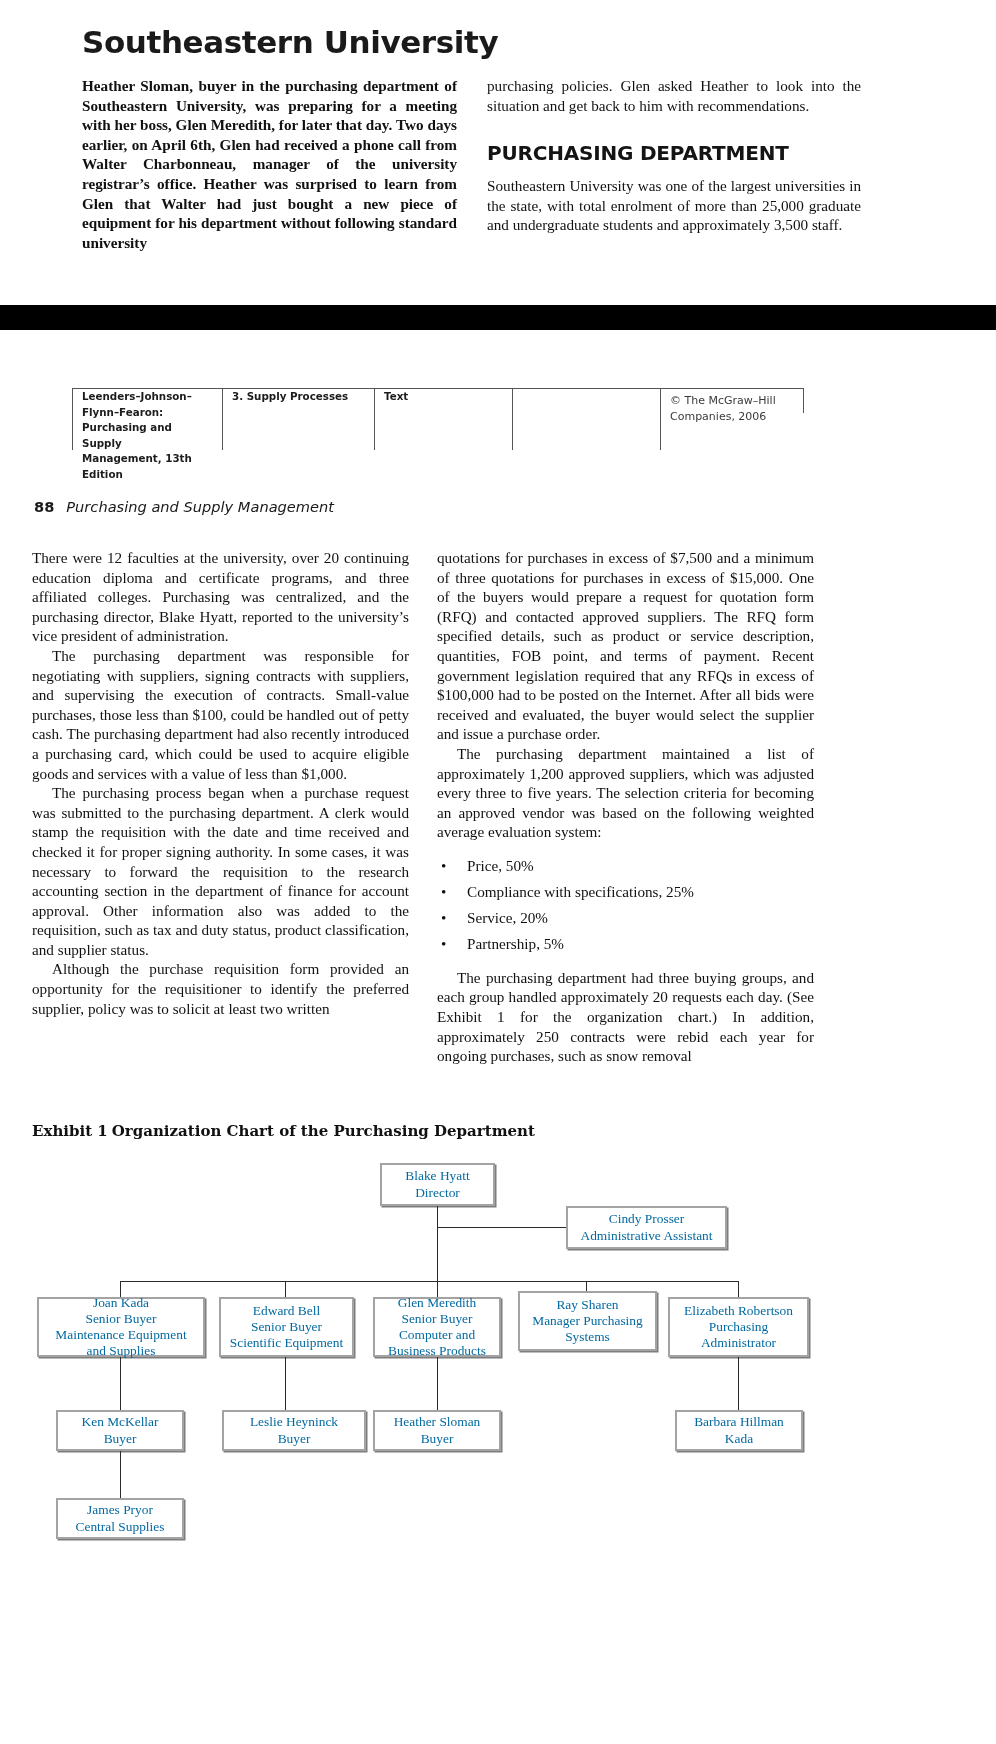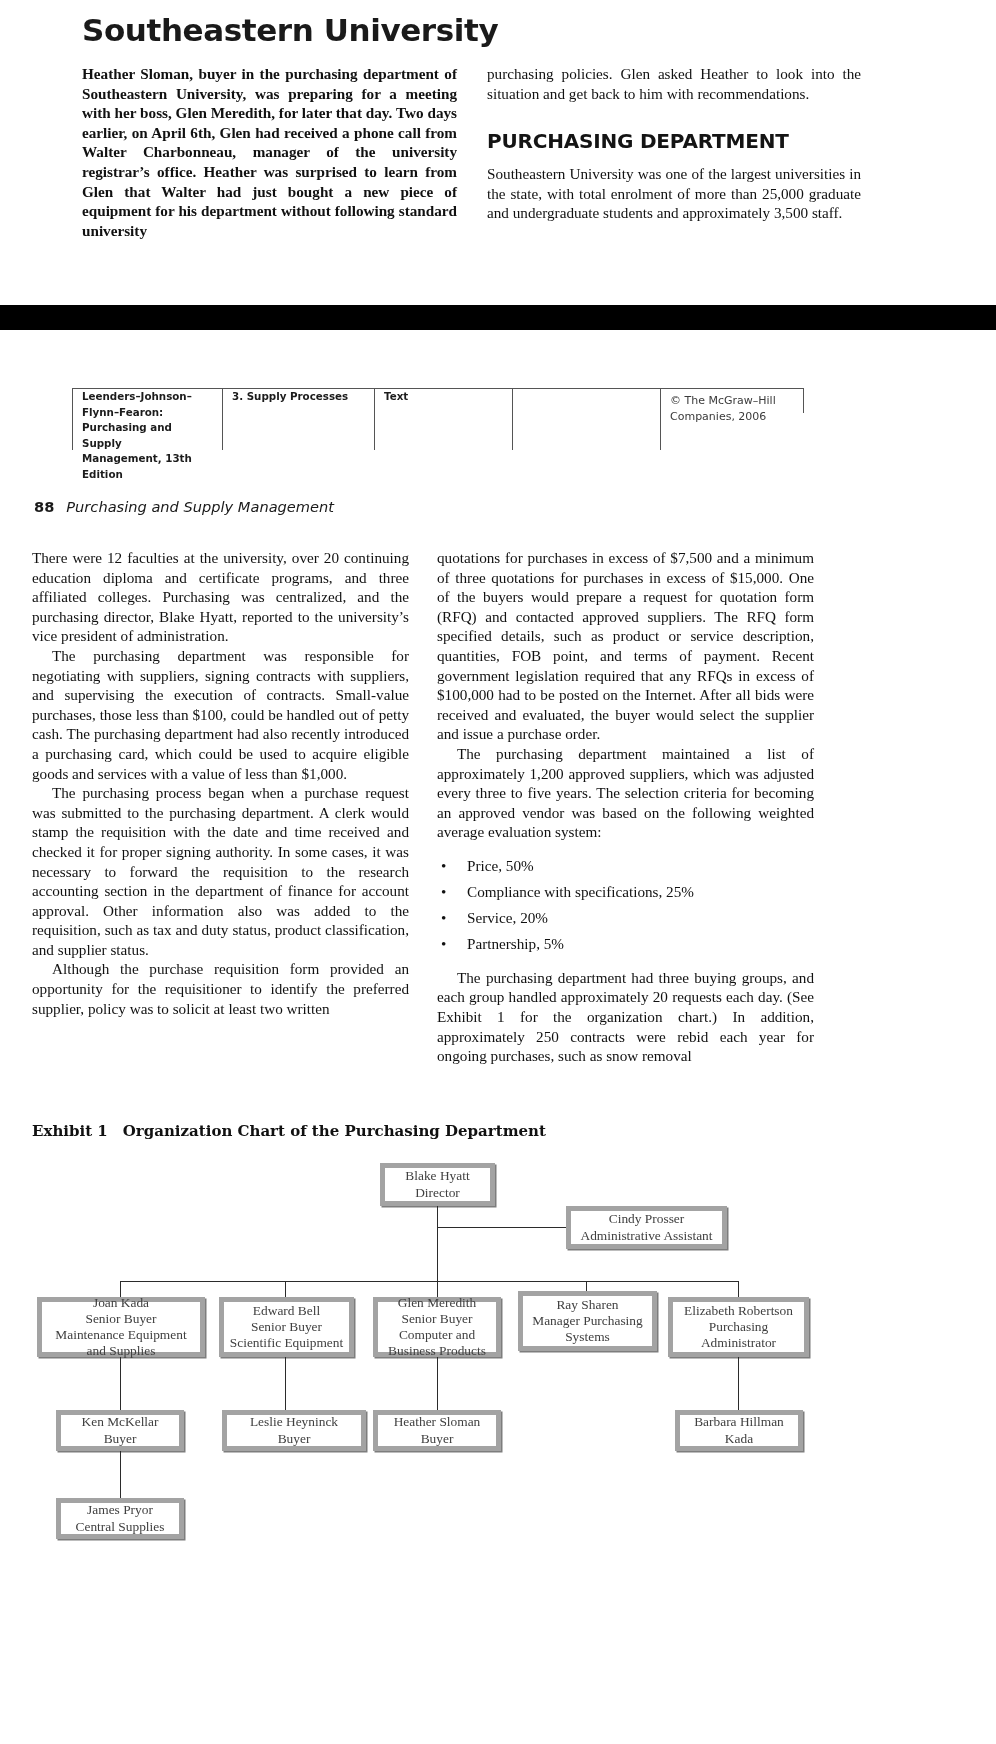--- a/index.html
+++ b/index.html
@@ -6,21 +6,21 @@
   body {
     width:996px; height:1744px;
     background:#ffffff;
     font-family:"Liberation Serif", serif;
     color:#111111;
     position:relative;
     overflow:hidden;
   }
 
   
-  .top-section { position:absolute; left:0; top:0; width:996px; height:217px; }
+  .top-section { position:absolute; left:0; top:12px; width:996px; height:217px; }
 
   .doc-title {
     position:absolute; left:82px; top:12px;
     font-family:"DejaVu Sans", sans-serif;
     font-weight:bold;
     font-size:31px;
     letter-spacing:-0.4px;
     color:#1a1a1a;
   }
 
@@ -109,34 +109,34 @@
 
   
   .exhibit-caption {
     position:absolute; left:32px; top:1122px;
     font-family:"DejaVu Serif", serif;
     font-size:15px;
     font-weight:bold;
     color:#111;
     white-space:nowrap;
   }
-  .exhibit-caption .lbl { margin-right:15px; }
+  .exhibit-caption .lbl { margin-right:4px; }
 
   .orgchart { position:absolute; left:0px; top:1155px; width:996px; height:430px; }
 
   .obox {
     position:absolute;
-    border:5px solid #a3a3a3;
+    border:2px solid #a3a3a3;
     box-shadow:1.5px 1.5px 0 #7d7d7d;
     background:#fff;
     font-family:"Liberation Serif", serif;
     font-size:13.4px;
     line-height:16.2px;
     text-align:center;
-    color:#404040;
+    color:#0369a1;
     display:flex;
     flex-direction:column;
     align-items:center;
     justify-content:center;
     box-sizing:border-box;
     padding:3px 4px;
   }
   .obox span { display:block; white-space:nowrap; }
 
   .oline { position:absolute; background:#2b2b2b; }

